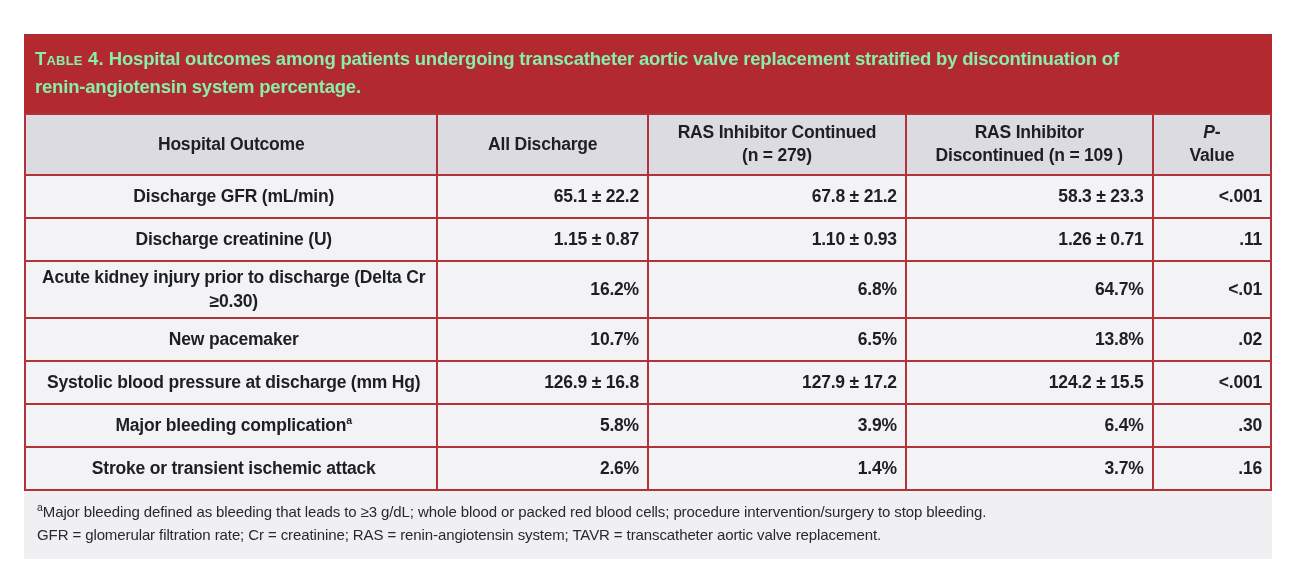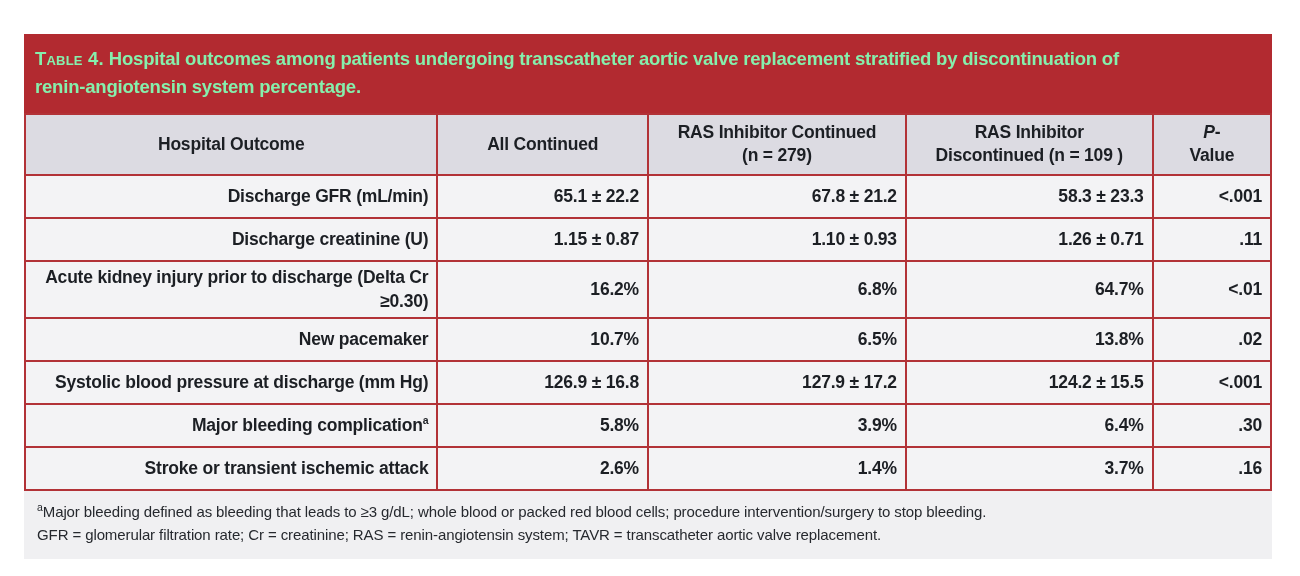--- a/index.html
+++ b/index.html
@@ -20,21 +20,21 @@
     background:#dcdbe2;height:55px;font-size:17.5px;font-weight:700;
     color:#1c1f24;white-space:pre-line;line-height:1.3;vertical-align:middle;
     text-align:center;letter-spacing:-0.2px;padding:2px 6px;
   }
   tbody td{
     background:#f3f3f5;font-size:17.5px;font-weight:700;color:#1c1f24;
     text-align:right;height:35px;padding:3px 8px;letter-spacing:-0.2px;
     vertical-align:middle;
   }
   tbody td.c-outcome{
-    text-align:right;padding-left:13px;padding-right:8px;line-height:1.4;
+    text-align:center;padding-left:13px;padding-right:8px;line-height:1.4;
   }
   .italic{font-style:italic;}
   sup{font-size:10.5px;line-height:0;}
   .footnotes{
     background:#f0f0f2;padding:9px 16px 12px 13px;font-size:15px;
     line-height:1.58;color:#26292e;letter-spacing:-0.1px;
   }
   .footnotes .fn-line{white-space:normal;}
 </style>
 </head>
@@ -51,21 +51,21 @@
     <colgroup>
       <col style="width:33.1%">
         <col style="width:16.9%">
         <col style="width:20.7%">
         <col style="width:19.8%">
         <col style="width:9.5%">
     </colgroup>
     <thead>
       <tr>
         <th>Hospital Outcome</th>
-        <th>All Continued</th>
+        <th>All Discharge</th>
         <th>RAS Inhibitor Continued
 (n = 279)</th>
         <th>RAS Inhibitor
 Discontinued (n = 109 )</th>
         <th><span class="italic">P</span><span>-
 Value</span></th>
       </tr>
     </thead>
     <tbody id="table-body">
         <tr>

